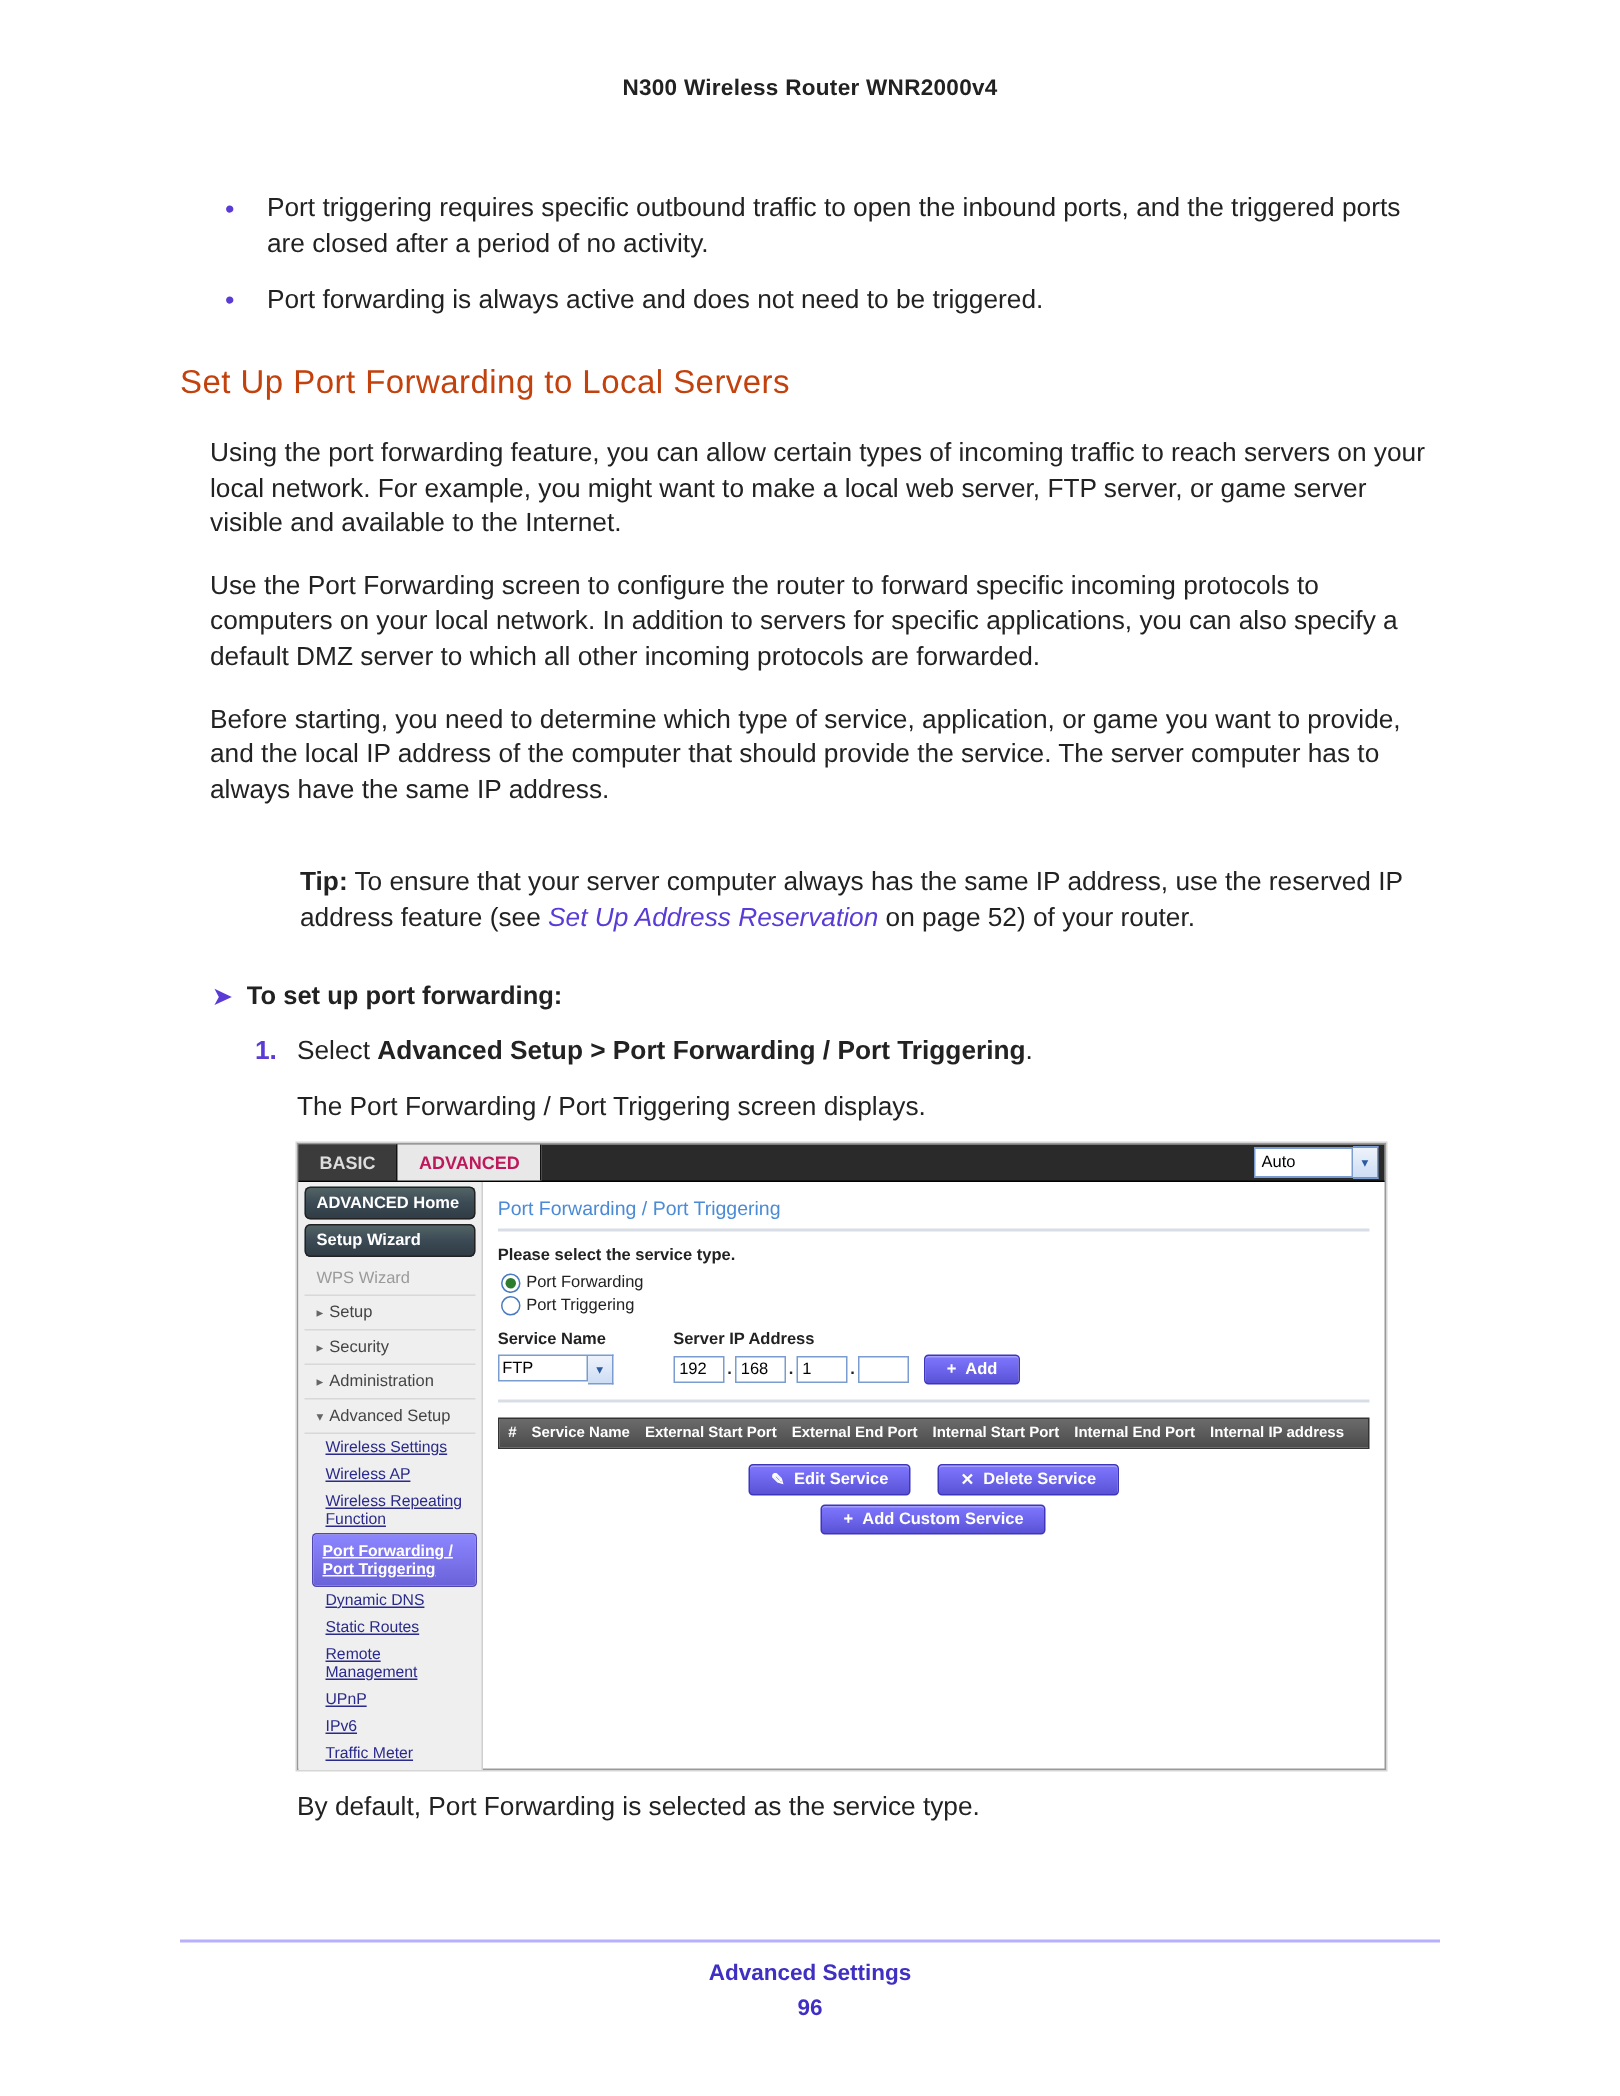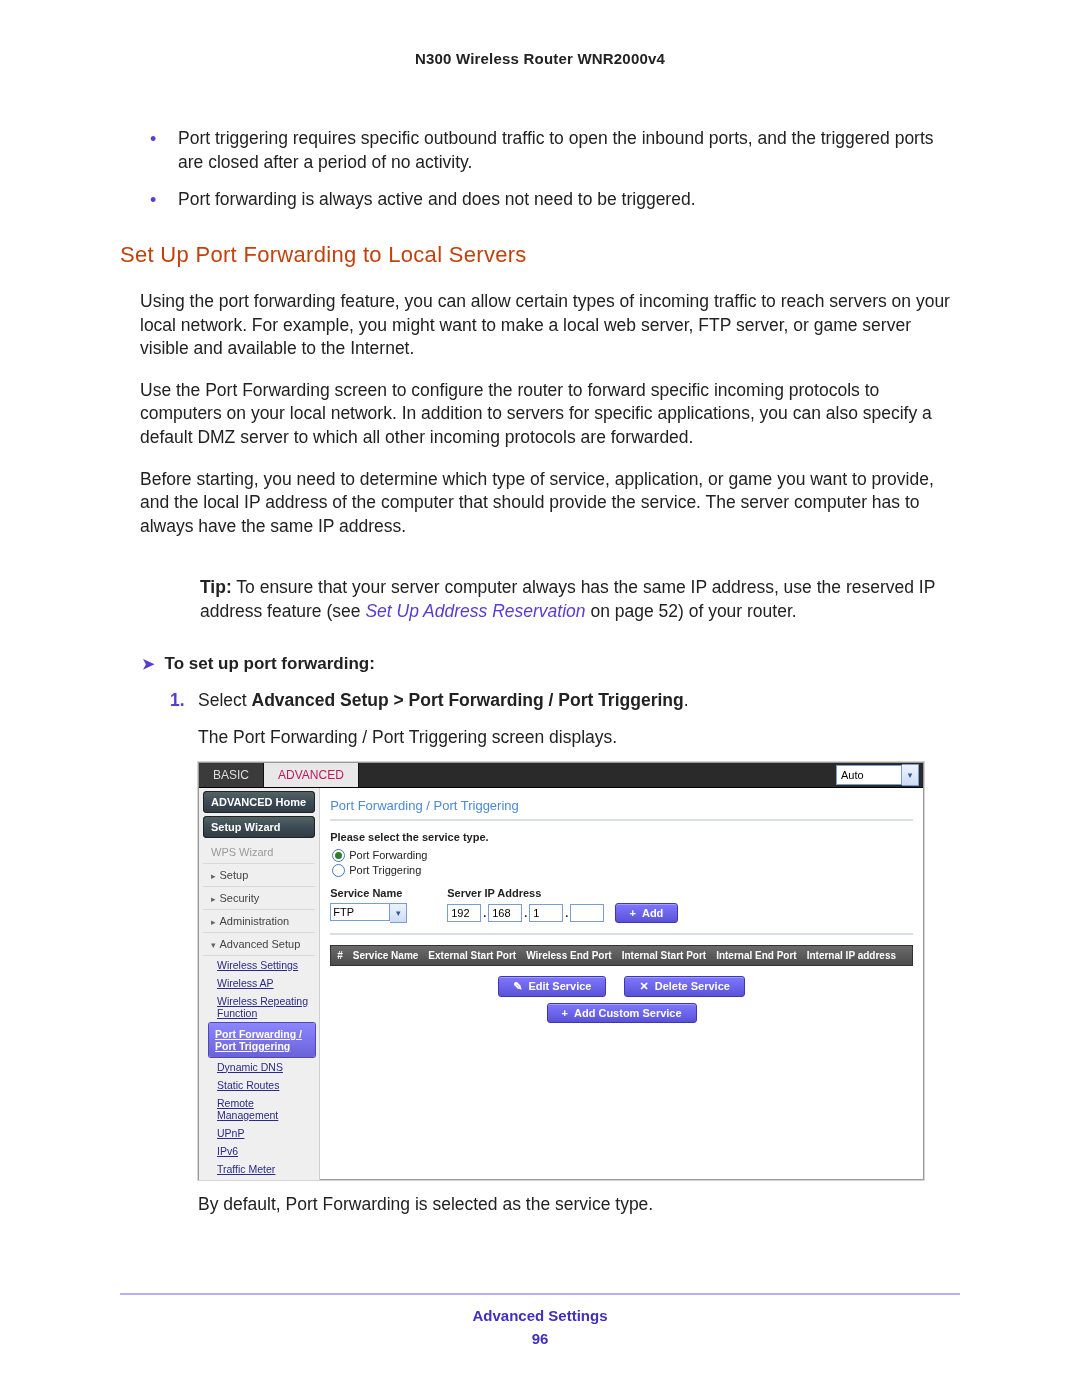--- a/index.html
+++ b/index.html
@@ -79,21 +79,21 @@
     position:relative;
     box-sizing:border-box;
     background:#fff;
   }
   .shot .topbar{
     height:24px;background:#2a2a2a;color:#ddd;
     border-bottom:1px solid #000;
     display:flex;align-items:stretch;
   }
   .shot .tab{
-    padding:4px 14px;font-weight:400;font-size:12px;
+    padding:4px 14px;font-weight:700;font-size:12px;
     background:#3b3b3b;border-right:1px solid #111;color:#ddd;
     display:flex;align-items:center;
   }
   .shot .tab.active{background:#e8e8e8;color:#be185d;}
   .shot .topbar .sp{flex:1;}
   .shot .auto{
     display:flex;align-items:center;gap:0;margin:2px 4px;
   }
   .shot .auto input{
     width:56px;height:16px;font-size:11px;border:1px solid #7a9ccf;
@@ -282,21 +282,21 @@
                   <span>Add</span>
                 </span>
             </div>
           </div>
         </div>
 
         <div class="thead">
           <span>#</span>
           <span>Service Name</span>
           <span>External Start Port</span>
-          <span>Wireless End Port</span>
+          <span>External End Port</span>
           <span>Internal Start Port</span>
           <span>Internal End Port</span>
           <span>Internal IP address</span>
         </div>
 
         <div class="actions">
           <span class="btn">
               <span class="ic">✎</span>
               <span>Edit Service</span>
             </span>

